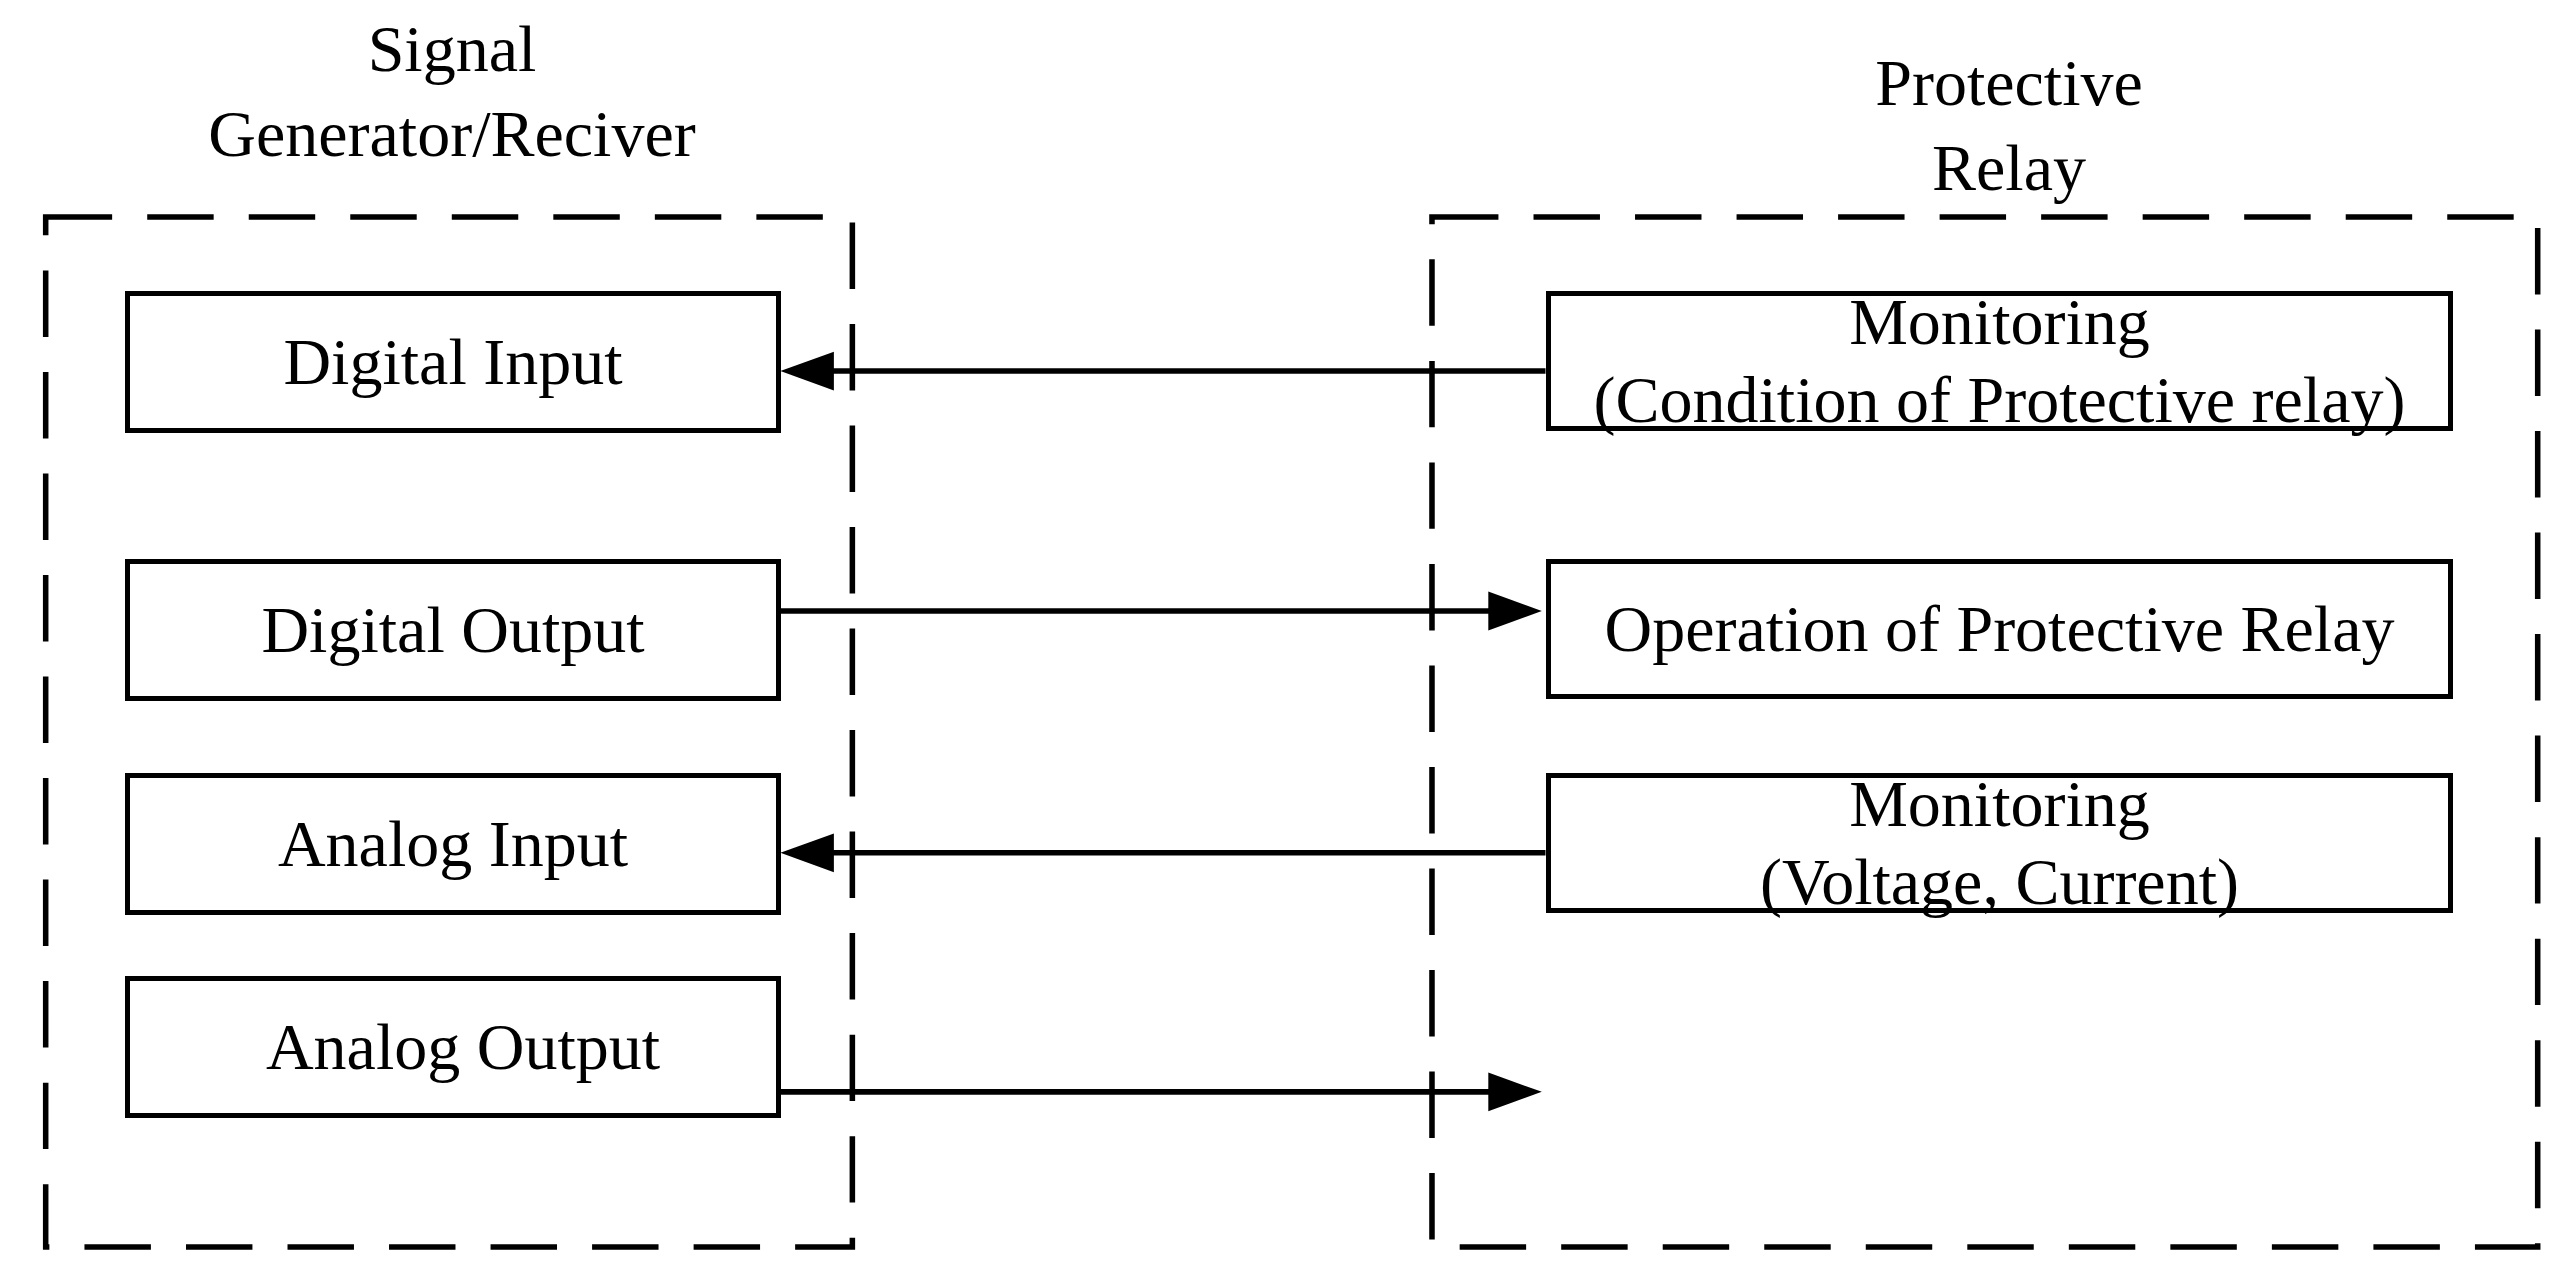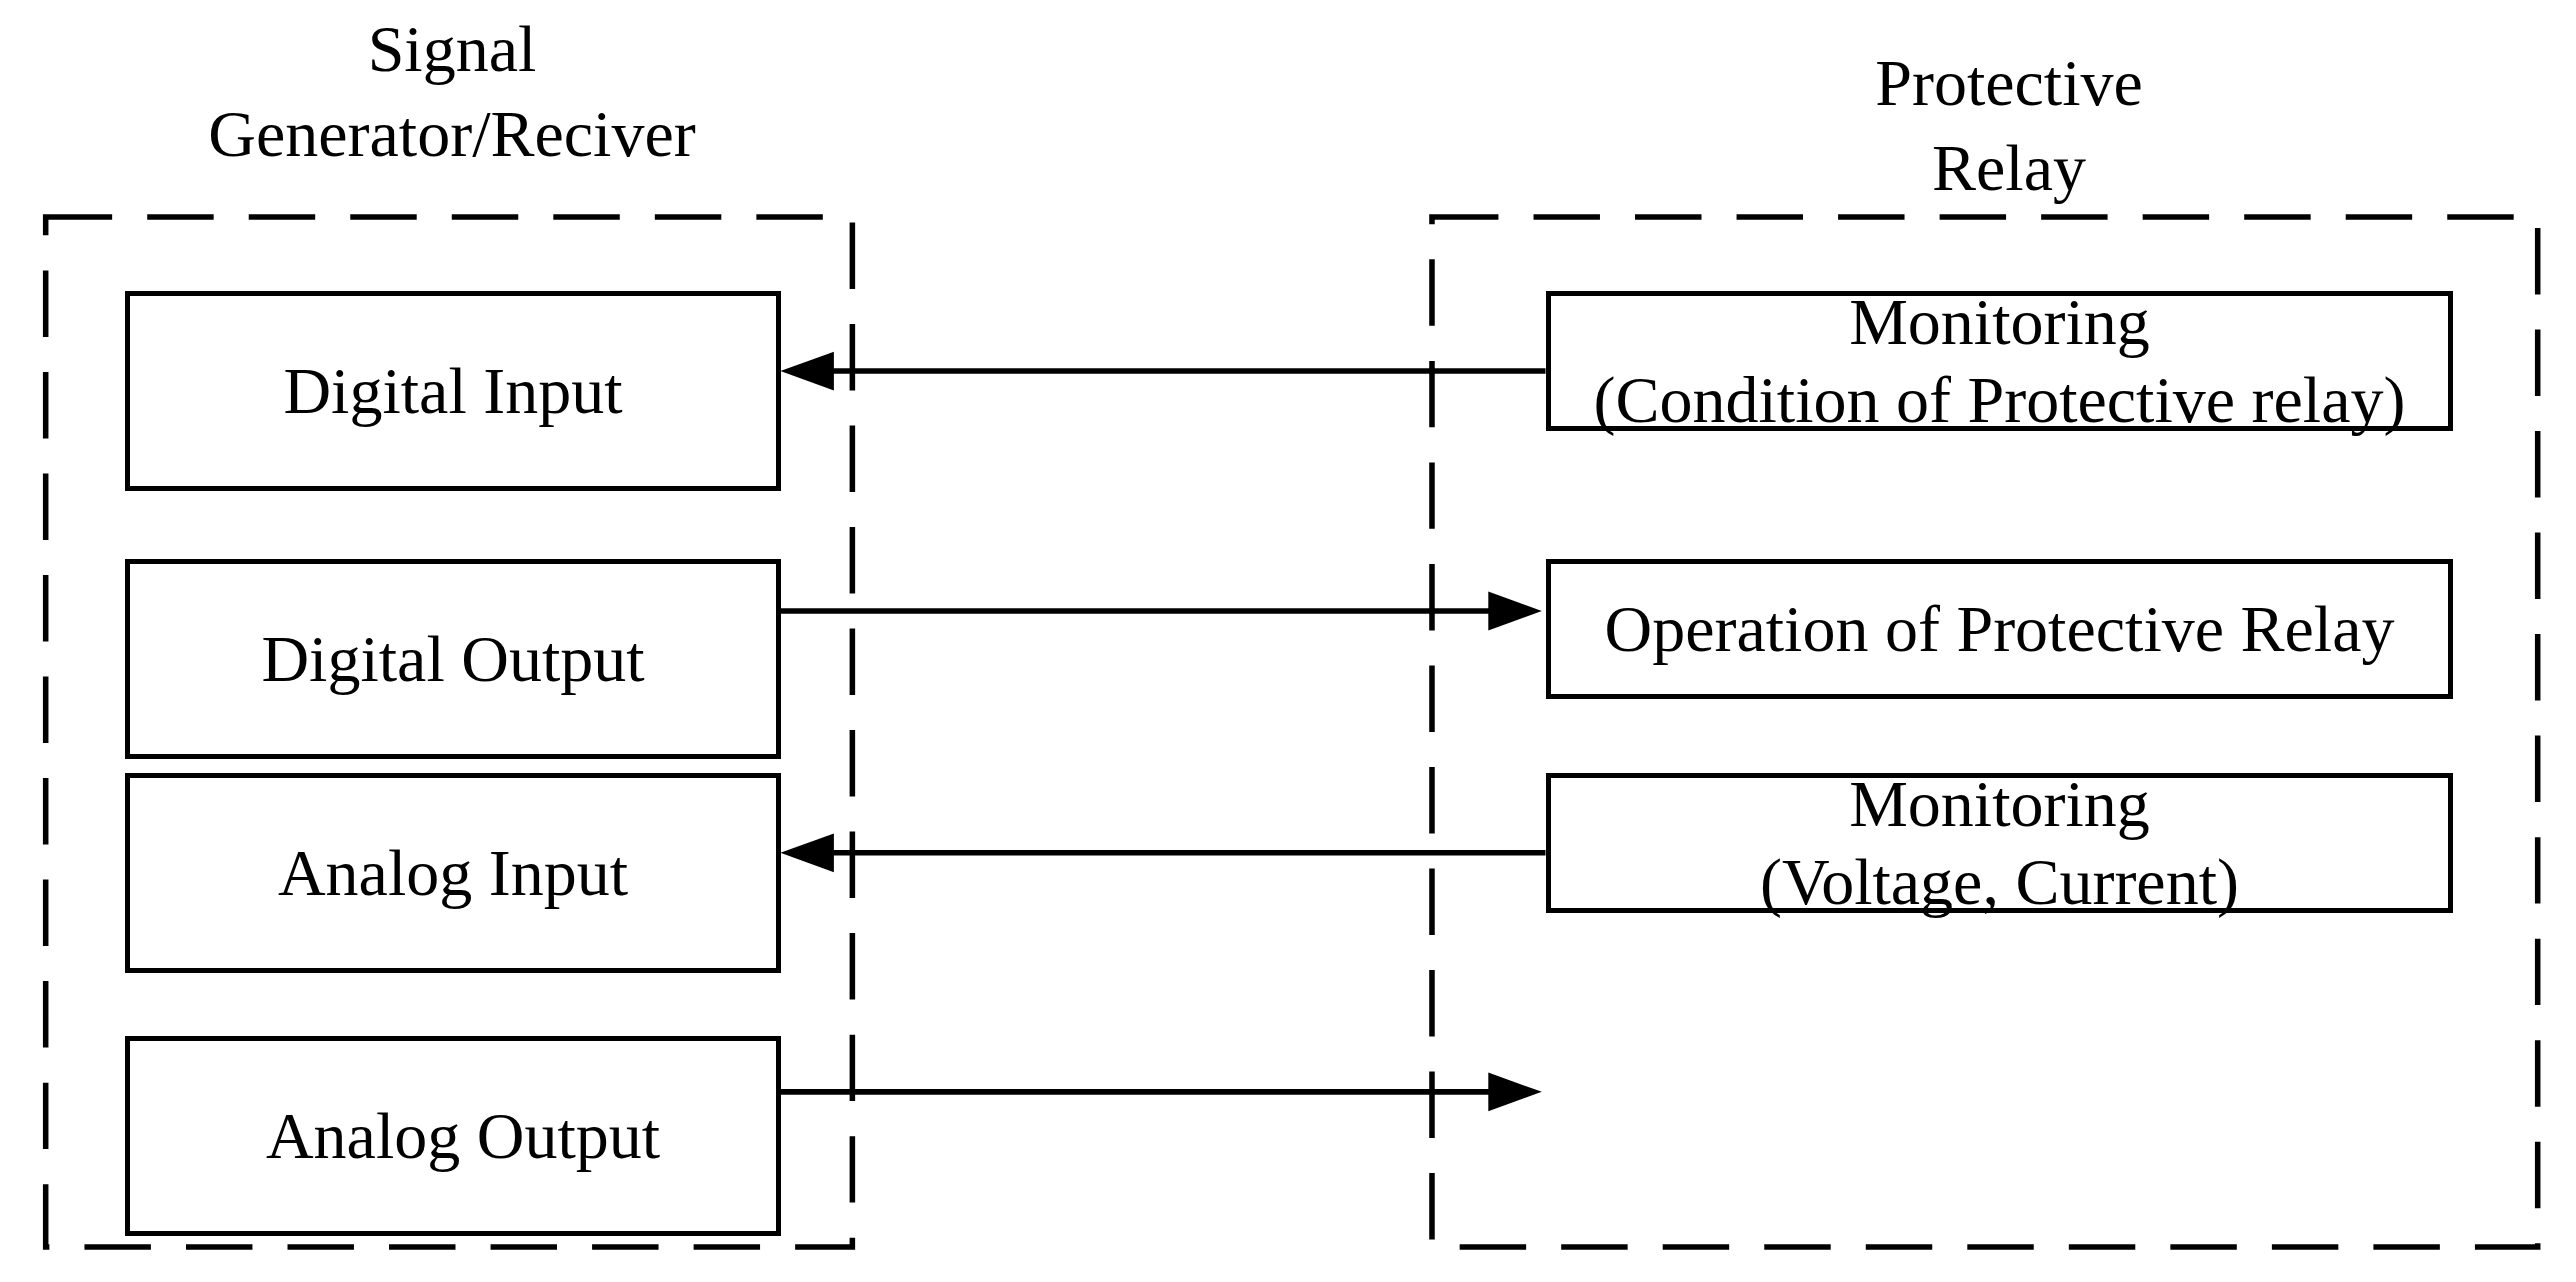--- a/index.html
+++ b/index.html
@@ -57,26 +57,26 @@
     background: #ffffff;
     display: flex;
     flex-direction: column;
     align-items: center;
     justify-content: center;
     text-align: center;
     font-size: 66px;
     line-height: 78px;
     white-space: nowrap;
   }
-  .lbox { left: 125px;  width: 656px; height: 200px; }
+  .lbox { left: 125px;  width: 656px; height: 142px; }
   .rbox { left: 1546px; width: 907px; height: 140px; }
   .row0 { top: 291px;  }
   .row1 { top: 559px;  }
   .row2 { top: 773px;  }
-  .row3 { top: 1036px; padding-left: 20px; }
+  .row3 { top: 976px; padding-left: 20px; }
 </style>
 </head>
 <body>
 
 <div class="stage">
 
   <svg class="layer" viewBox="0 0 2790 1389" xmlns="http://www.w3.org/2000/svg">
     <rect class="dashed-rect" x="49" y="235" width="874" height="1116"></rect>
     <rect class="dashed-rect" x="1551" y="235" width="1198" height="1116"></rect>
 

